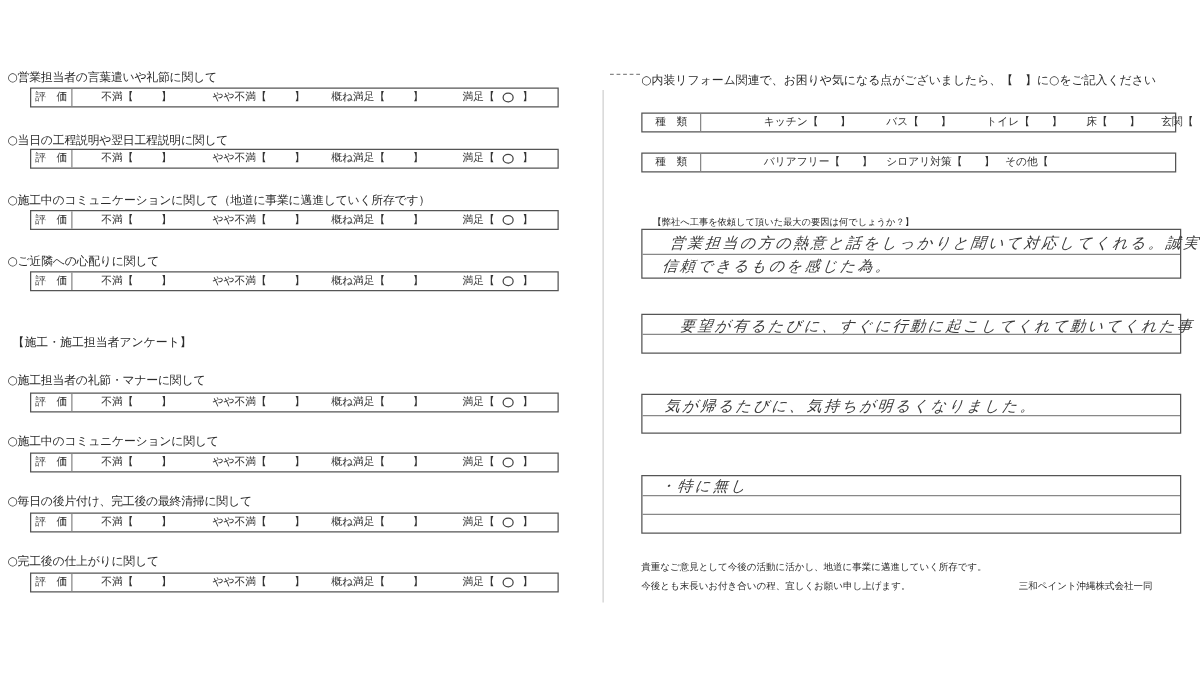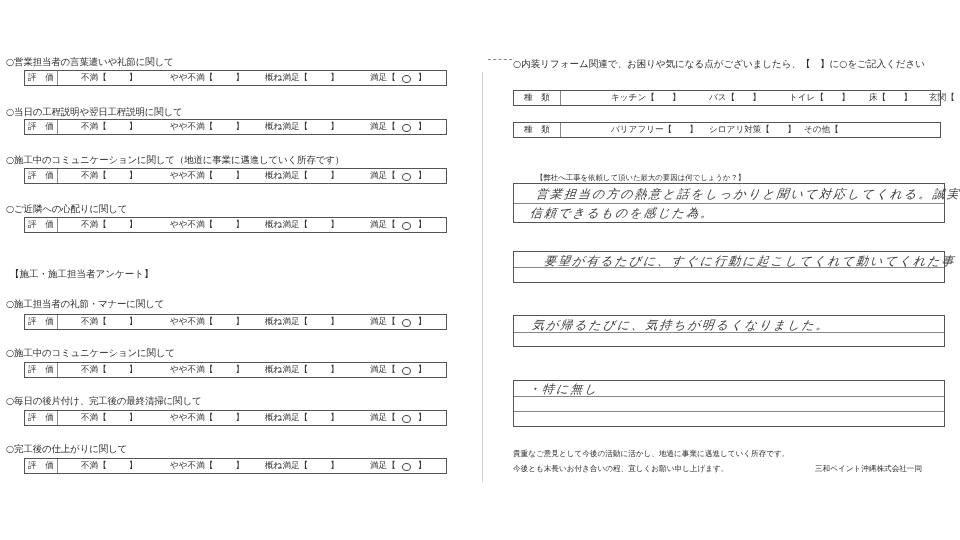--- a/index.html
+++ b/index.html
@@ -41,21 +41,21 @@
   .r-title { position: absolute; left: 513px; top: 58px; font-size: 9.5px; color: #2b2b2b; white-space: nowrap; }
   .type-row {
     position: absolute; left: 513px; width: 428px; height: 16px; border: 1px solid #555;
     display: flex; align-items: center; font-size: 8.6px; white-space: nowrap; color: #333;
   }
   .type-row .label-cell {
     width: 47px; height: 100%; border-right: 1px solid #888; display: flex;
     align-items: center; justify-content: space-around; padding: 0 4px;
   }
   .type-row .opt { position: absolute; margin-left: 45px; }
-  .q-head { position: absolute; left: 536px; font-size: 7.4px; color: #2b2b2b; white-space: nowrap; }
+  .q-head { position: absolute; left: 522px; font-size: 7.4px; color: #2b2b2b; white-space: nowrap; }
   .answer-box {
     position: absolute; left: 513px; width: 432px; border: 1px solid #555;
   }
   .answer-box .line { position: absolute; left: 0; right: 0; height: 1px; background: #888; }
   .handwriting {
     position: absolute; left: 22px; font-family: "DejaVu Sans", sans-serif; font-size: 12px;
     color: #3a3a3a; font-style: italic; letter-spacing: 2px; white-space: nowrap; transform: skewX(-6deg);
   }
   .closing { position: absolute; left: 513px; font-size: 7.6px; color: #2b2b2b; white-space: nowrap; }
   .company { position: absolute; left: 815px; top: 464px; font-size: 7.6px; color: #2b2b2b; white-space: nowrap; }

